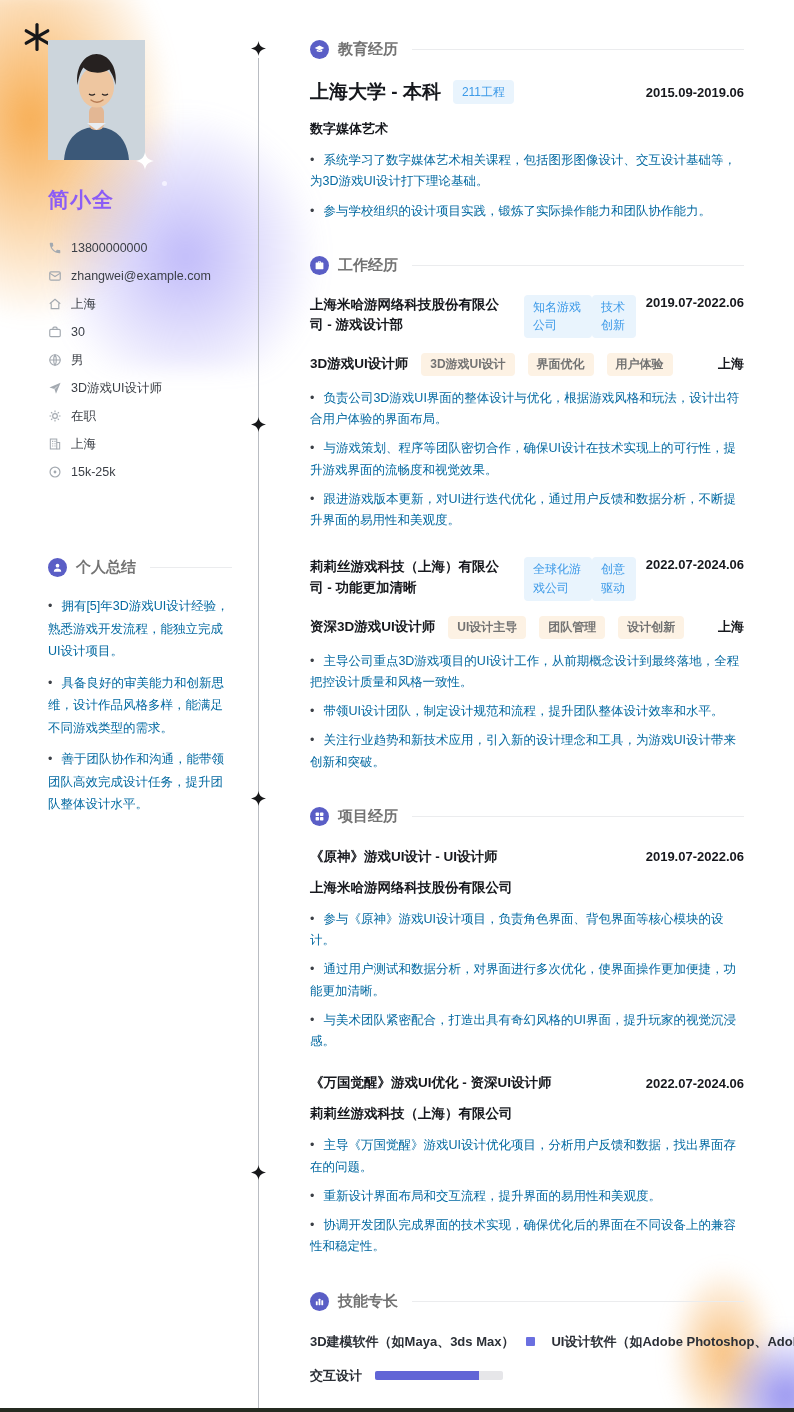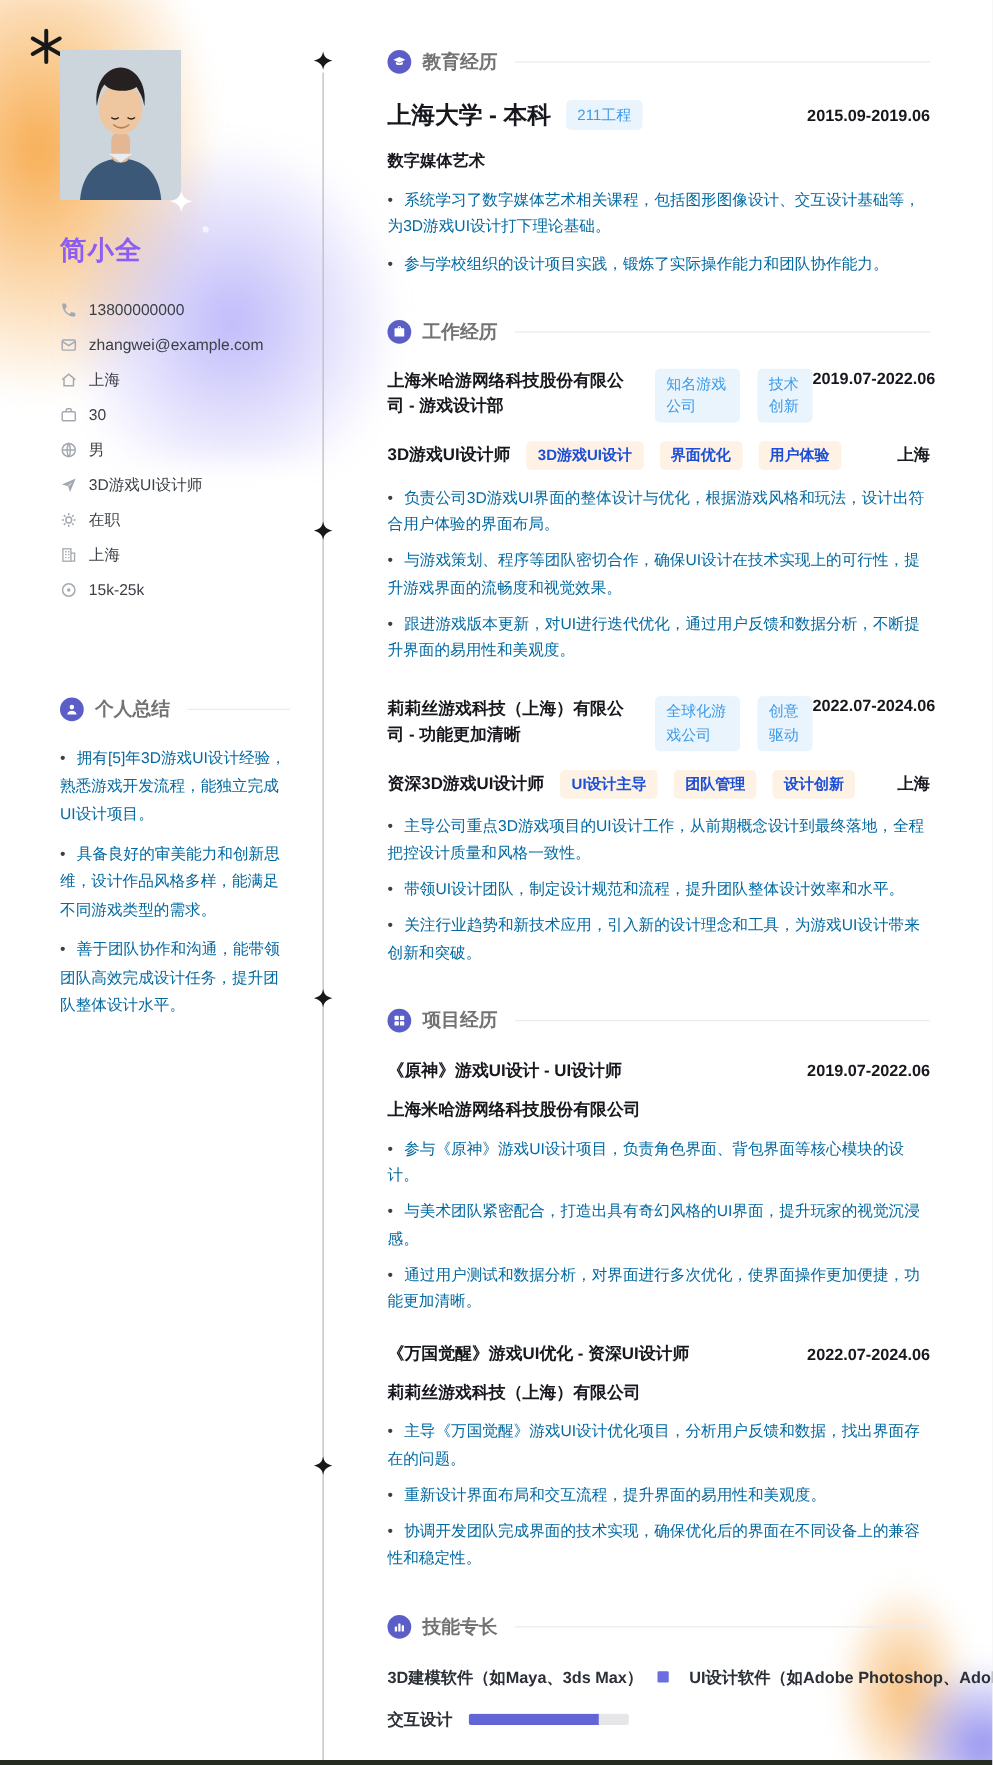--- a/index.html
+++ b/index.html
@@ -72,26 +72,26 @@
   .edu-school { font-size:19px; }
   .tag-blue { background:#e9f4fd; color:#3d9ae8; font-size:12px; line-height:1.55;
     padding:3px 9px; border-radius:4px; box-sizing:border-box; }
   .edu-row .tag-blue { margin-left:12px; }
   .major { font-size:13px; font-weight:bold; color:#16181d; margin-bottom:12px; }
 
   
   .job { margin-top:20px; }
   .job-head { display:flex; align-items:flex-start; }
   .job-company { width:200px; flex:none; font-size:13.5px; font-weight:bold; color:#16181d; line-height:1.5; }
-  .job-tags { display:flex; gap:14px; margin-left:14px; align-items:flex-end; }
+  .job-tags { display:flex; margin-left:14px; align-items:flex-end; }
   .tag-blue.wide { width:68px; }
   .tag-blue.narrow { width:44px; }
   .role-row { display:flex; align-items:center; margin:15px 0 12px 0; }
   .role-name { font-size:13.5px; font-weight:bold; color:#16181d; white-space:nowrap; }
-  .tag-orange { background:#fdf2e4; color:#1d4ed8; font-size:12px; font-weight:bold;
+  .tag-orange { background:#fdf2e4; color:#737373; font-size:12px; font-weight:bold;
     padding:3px 9px; border-radius:4px; margin-left:13px; white-space:nowrap; }
   .role-loc { margin-left:auto; font-size:13px; font-weight:bold; color:#16181d; }
 
   
   .proj { margin-top:22px; }
   .proj-head { display:flex; align-items:center; }
   .proj-title { font-size:13.5px; font-weight:bold; color:#16181d; }
   .proj-company { font-size:13.5px; font-weight:bold; color:#16181d; margin:13px 0 12px 0; }
 
   
@@ -359,22 +359,22 @@
         <span class="head-line"></span>
       </div>
 
       <div class="proj">
         <div class="proj-head">
           <span class="proj-title">《原神》游戏UI设计 - UI设计师</span>
           <span class="date">2019.07-2022.06</span>
         </div>
         <div class="proj-company">上海米哈游网络科技股份有限公司</div>
         <p class="bullet-p">参与《原神》游戏UI设计项目，负责角色界面、背包界面等核心模块的设计。</p>
+        <p class="bullet-p">通过用户测试和数据分析，对界面进行多次优化，使界面操作更加便捷，功能更加清晰。</p>
         <p class="bullet-p">与美术团队紧密配合，打造出具有奇幻风格的UI界面，提升玩家的视觉沉浸感。</p>
-        <p class="bullet-p">通过用户测试和数据分析，对界面进行多次优化，使界面操作更加便捷，功能更加清晰。</p>
       </div>
 
       <div class="proj">
         <div class="proj-head">
           <span class="proj-title">《万国觉醒》游戏UI优化 - 资深UI设计师</span>
           <span class="date">2022.07-2024.06</span>
         </div>
         <div class="proj-company">莉莉丝游戏科技（上海）有限公司</div>
         <p class="bullet-p">主导《万国觉醒》游戏UI设计优化项目，分析用户反馈和数据，找出界面存在的问题。</p>
         <p class="bullet-p">重新设计界面布局和交互流程，提升界面的易用性和美观度。</p>

